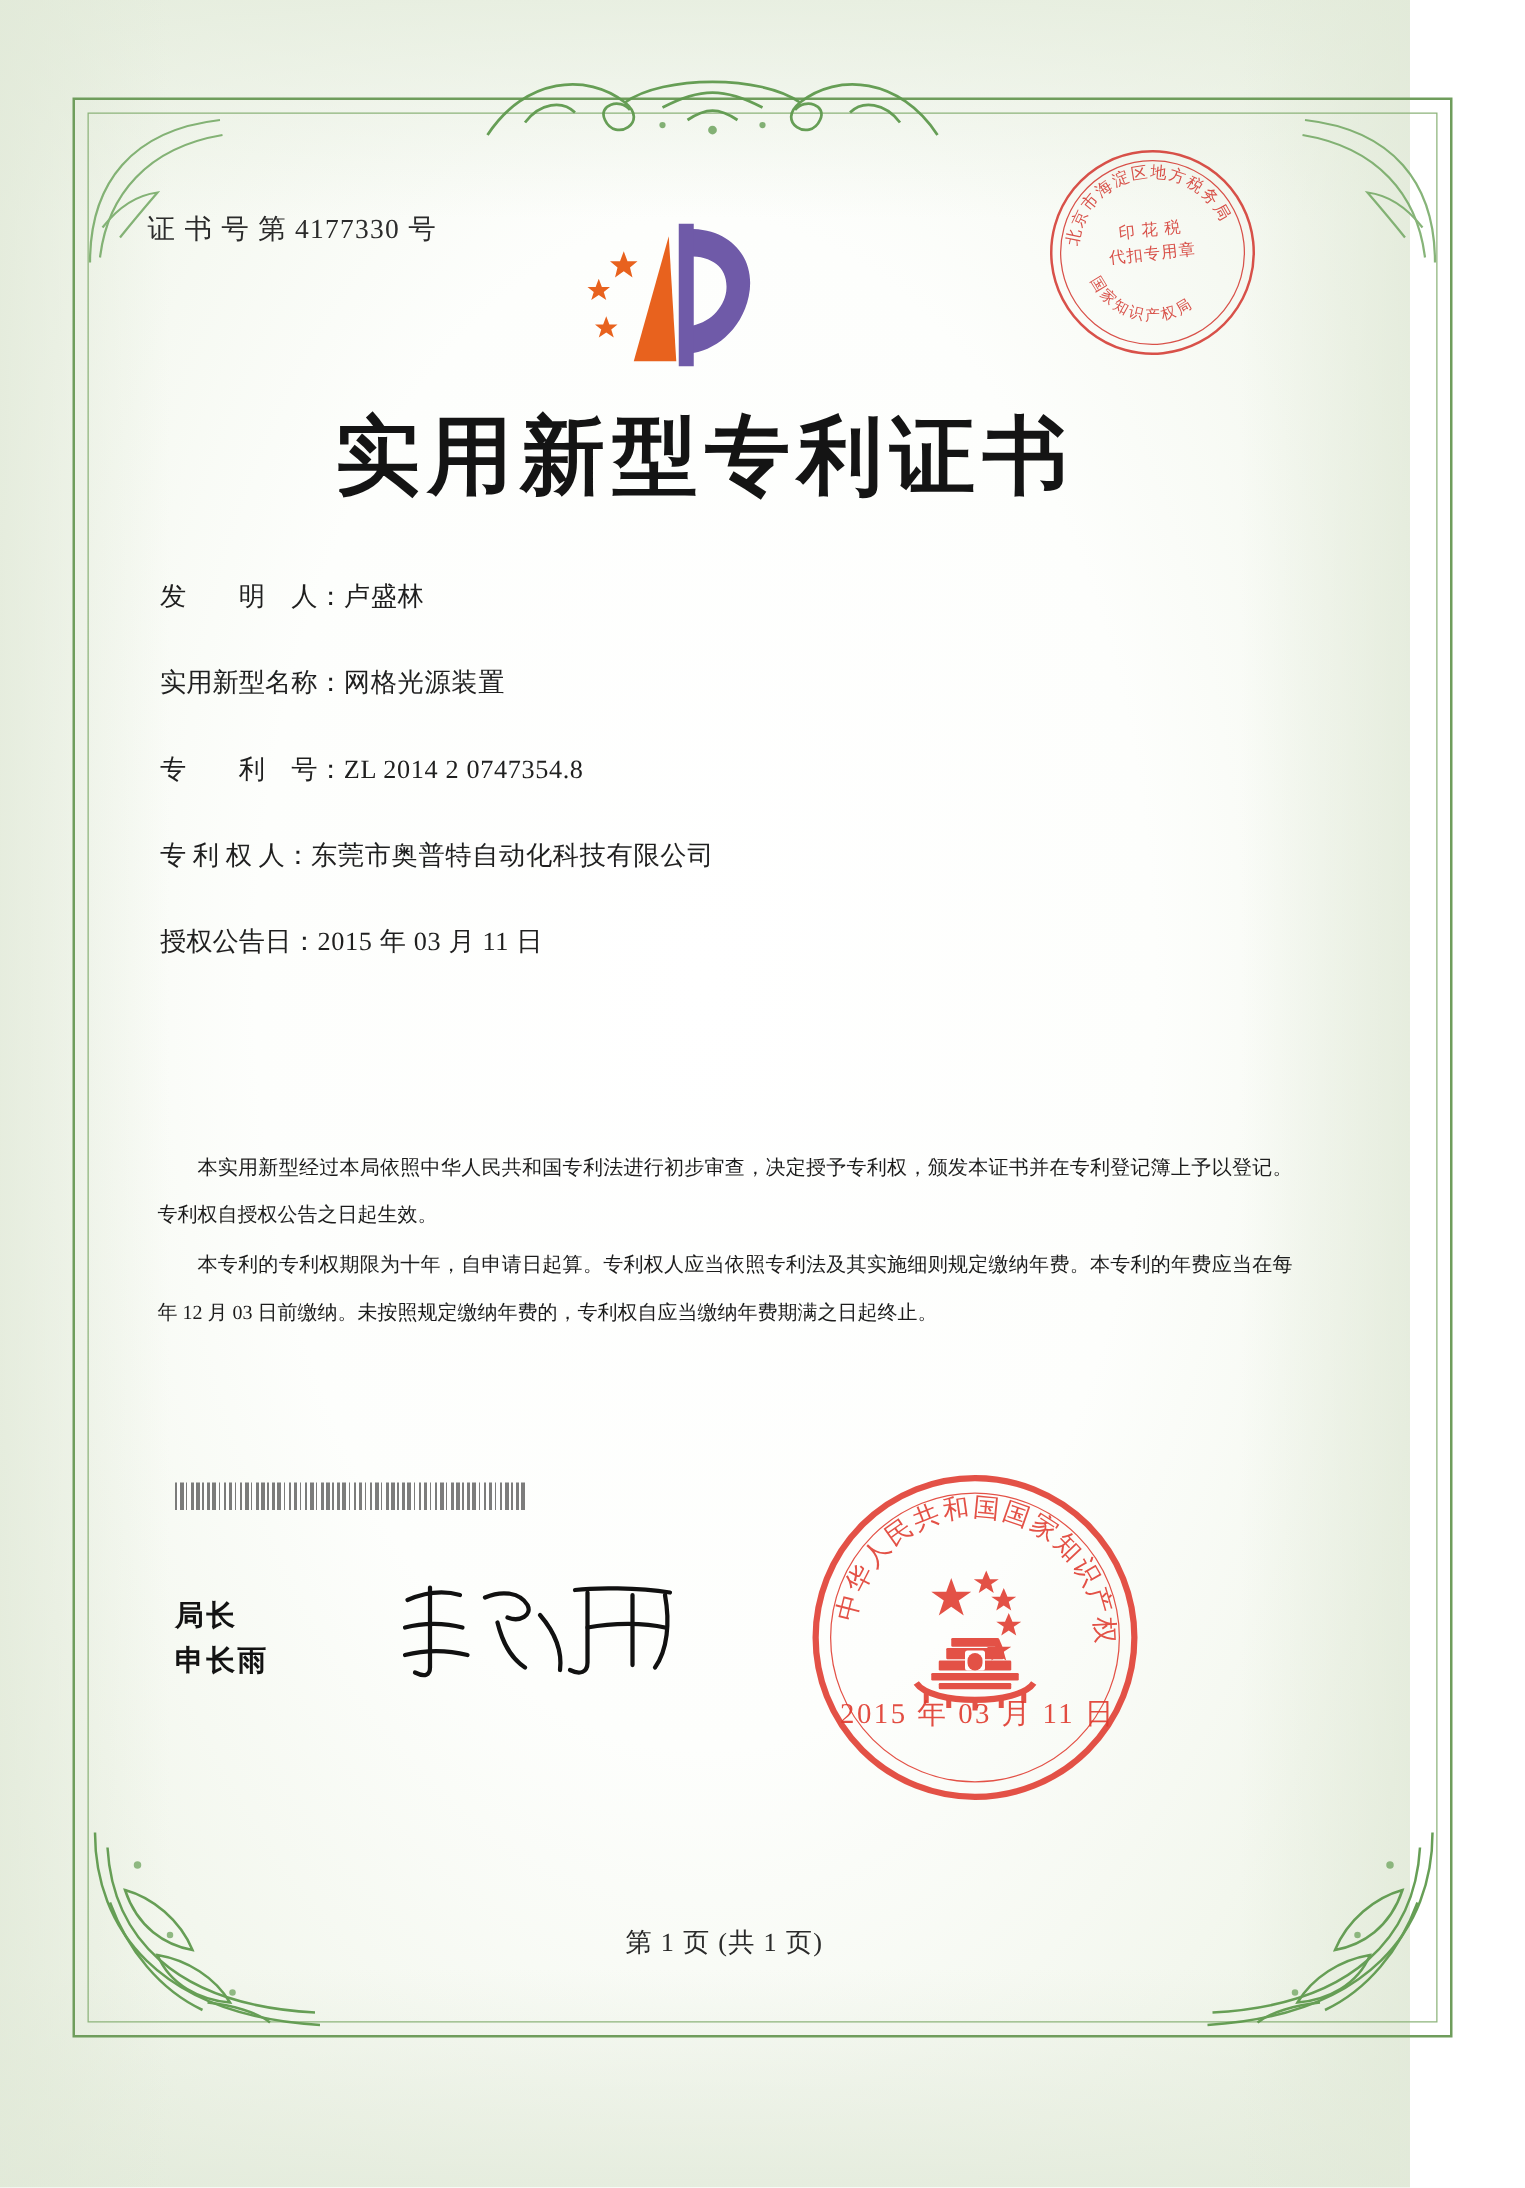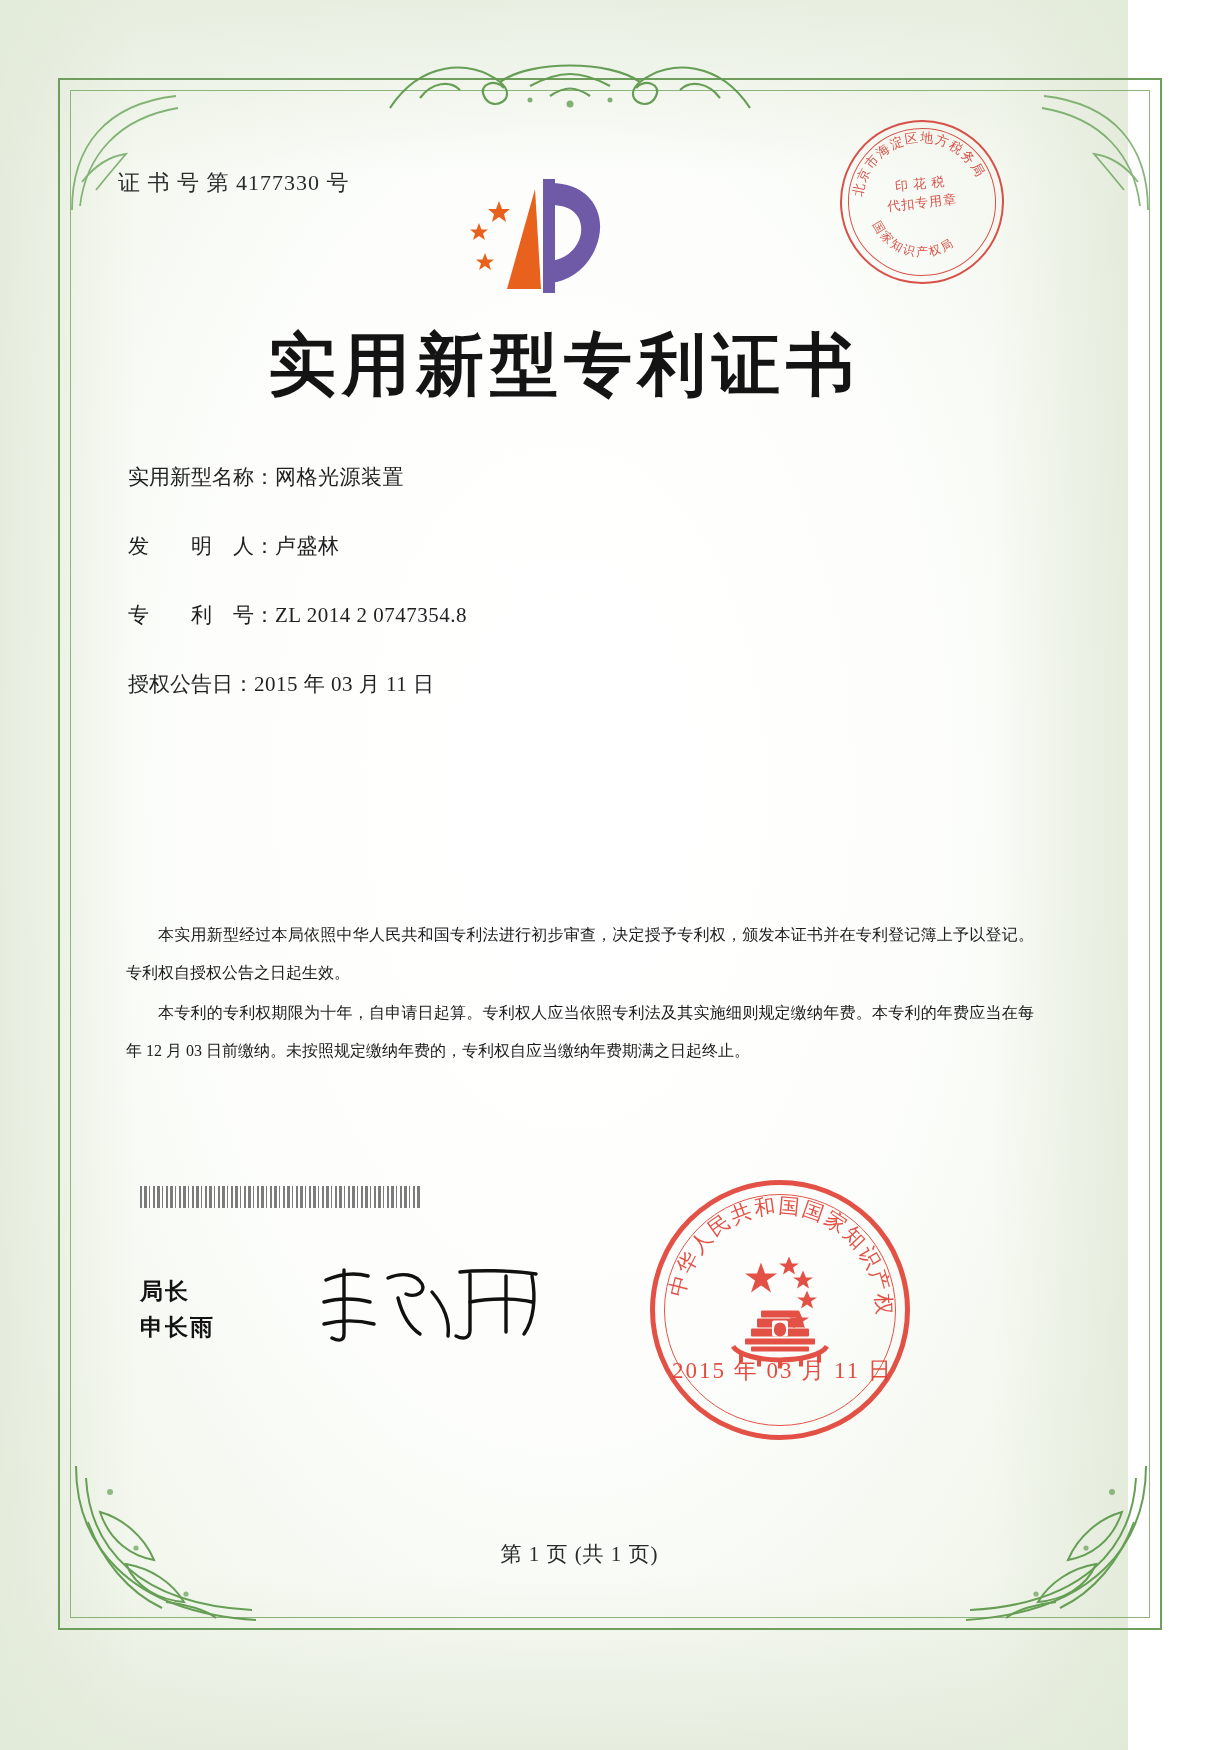--- a/index.html
+++ b/index.html
@@ -173,21 +173,20 @@
 
   
   .sig-block {
     position: absolute;
     left: 140px; top: 1275px;
     font-size: 23px;
     font-weight: bold;
     line-height: 36px;
     color: #131313;
     letter-spacing: 2px;
-    font-family: Liberation Mono, monospace;
   }
   .signature-script {
     position: absolute;
     left: 310px; top: 1258px;
     width: 260px; height: 90px;
     color: #111;
   }
   .signature-script svg { width: 100%; height: 100%; display: block; }
 
   
@@ -354,27 +353,30 @@
     <div class="center-lines">
       <div>印 花 税</div>
       <div>代扣专用章</div>
     </div>
   </div>
 
   <div class="doc-title">实用新型专利证书</div>
 
   <div class="fields">
     <div class="field-row">
+      <span class="field-label">发　　明　人：</span><span class="field-value">卢盛林</span>
+    </div>
+    <div class="field-row">
       <span class="field-label">实用新型名称：</span><span class="field-value">网格光源装置</span>
-    </div>
-    <div class="field-row">
-      <span class="field-label">发　　明　人：</span><span class="field-value">卢盛林</span>
     </div>
     <div class="field-row">
       <span class="field-label">专　　利　号：</span><span class="field-value">ZL 2014 2 0747354.8</span>
+    </div>
+    <div class="field-row">
+      <span class="field-label">专 利 权 人：</span><span class="field-value">东莞市奥普特自动化科技有限公司</span>
     </div>
     <div class="field-row">
       <span class="field-label">授权公告日：</span><span class="field-value">2015 年 03 月 11 日</span>
     </div>
   </div>
 
   <div class="paragraphs">
     <p>本实用新型经过本局依照中华人民共和国专利法进行初步审查，决定授予专利权，颁发本证书并在专利登记簿上予以登记。专利权自授权公告之日起生效。</p>
     <p>本专利的专利权期限为十年，自申请日起算。专利权人应当依照专利法及其实施细则规定缴纳年费。本专利的年费应当在每年 12 月 03 日前缴纳。未按照规定缴纳年费的，专利权自应当缴纳年费期满之日起终止。</p>
   </div>

